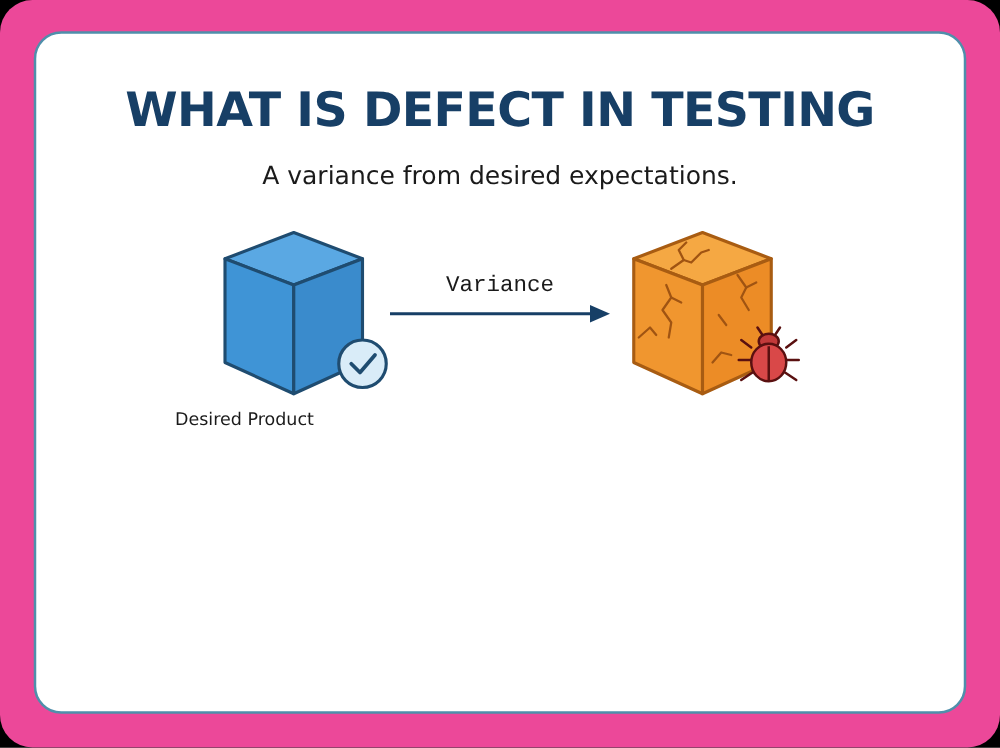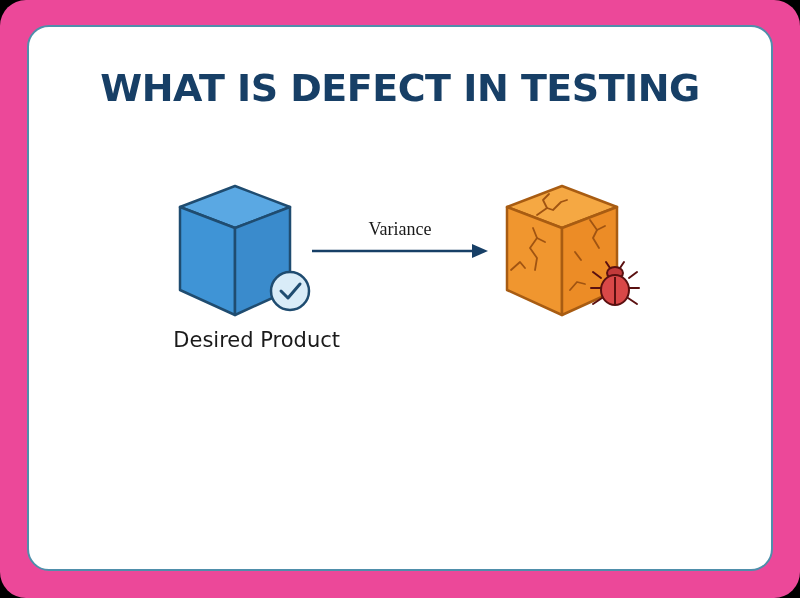--- a/index.html
+++ b/index.html
@@ -52,50 +52,51 @@
     .product {
       position: absolute;
       width: 200px;
       text-align: center;
     }
     .product svg { display: block; margin: 0 auto; }
     .product-label {
       position: absolute;
       left: 0; width: 200px;
       font-family: "DejaVu Sans", sans-serif;
-      font-size: 21px;
+      font-size: 14px;
       color: #1a1a1a;
-      text-align: right;
+      text-align: left;
     }
     .desired { left: 140px; top: 180px; height: 180px; }
     .actual { left: 465px; top: 180px; height: 180px; }
     .product-label { top: 148px; }
     .variance {
       position: absolute;
       left: 310px; top: 215px;
       width: 180px;
       height: 50px;
     }
     .variance-label {
       position: absolute;
       left: 0; top: 4px; width: 180px;
       text-align: center;
-      font-family: Liberation Serif, serif;
+      font-family: Liberation Mono, monospace;
       font-size: 18px;
       color: #1a1a1a;
     }
     .variance svg { position: absolute; left: 0; top: 26px; }
   </style>
 </head>
 <body>
 
 <div class="frame">
   <div class="card"></div>
 
   <h1 class="title">WHAT IS DEFECT IN TESTING</h1>
+  <p class="subtitle">A variance from desired expectations.</p>
 
   <div class="product desired">
     <svg width="200" height="140" viewBox="0 0 200 140">
 
       <polygon points="40,27 95,6 150,27 95,48" fill="#5aa8e3" stroke="#1f4c70" stroke-width="2.5" stroke-linejoin="round"></polygon>
 
       <polygon points="40,27 95,48 95,135 40,110" fill="#3f94d6" stroke="#1f4c70" stroke-width="2.5" stroke-linejoin="round"></polygon>
 
       <polygon points="95,48 150,27 150,110 95,135" fill="#3a8bcc" stroke="#1f4c70" stroke-width="2.5" stroke-linejoin="round"></polygon>
       <g>

